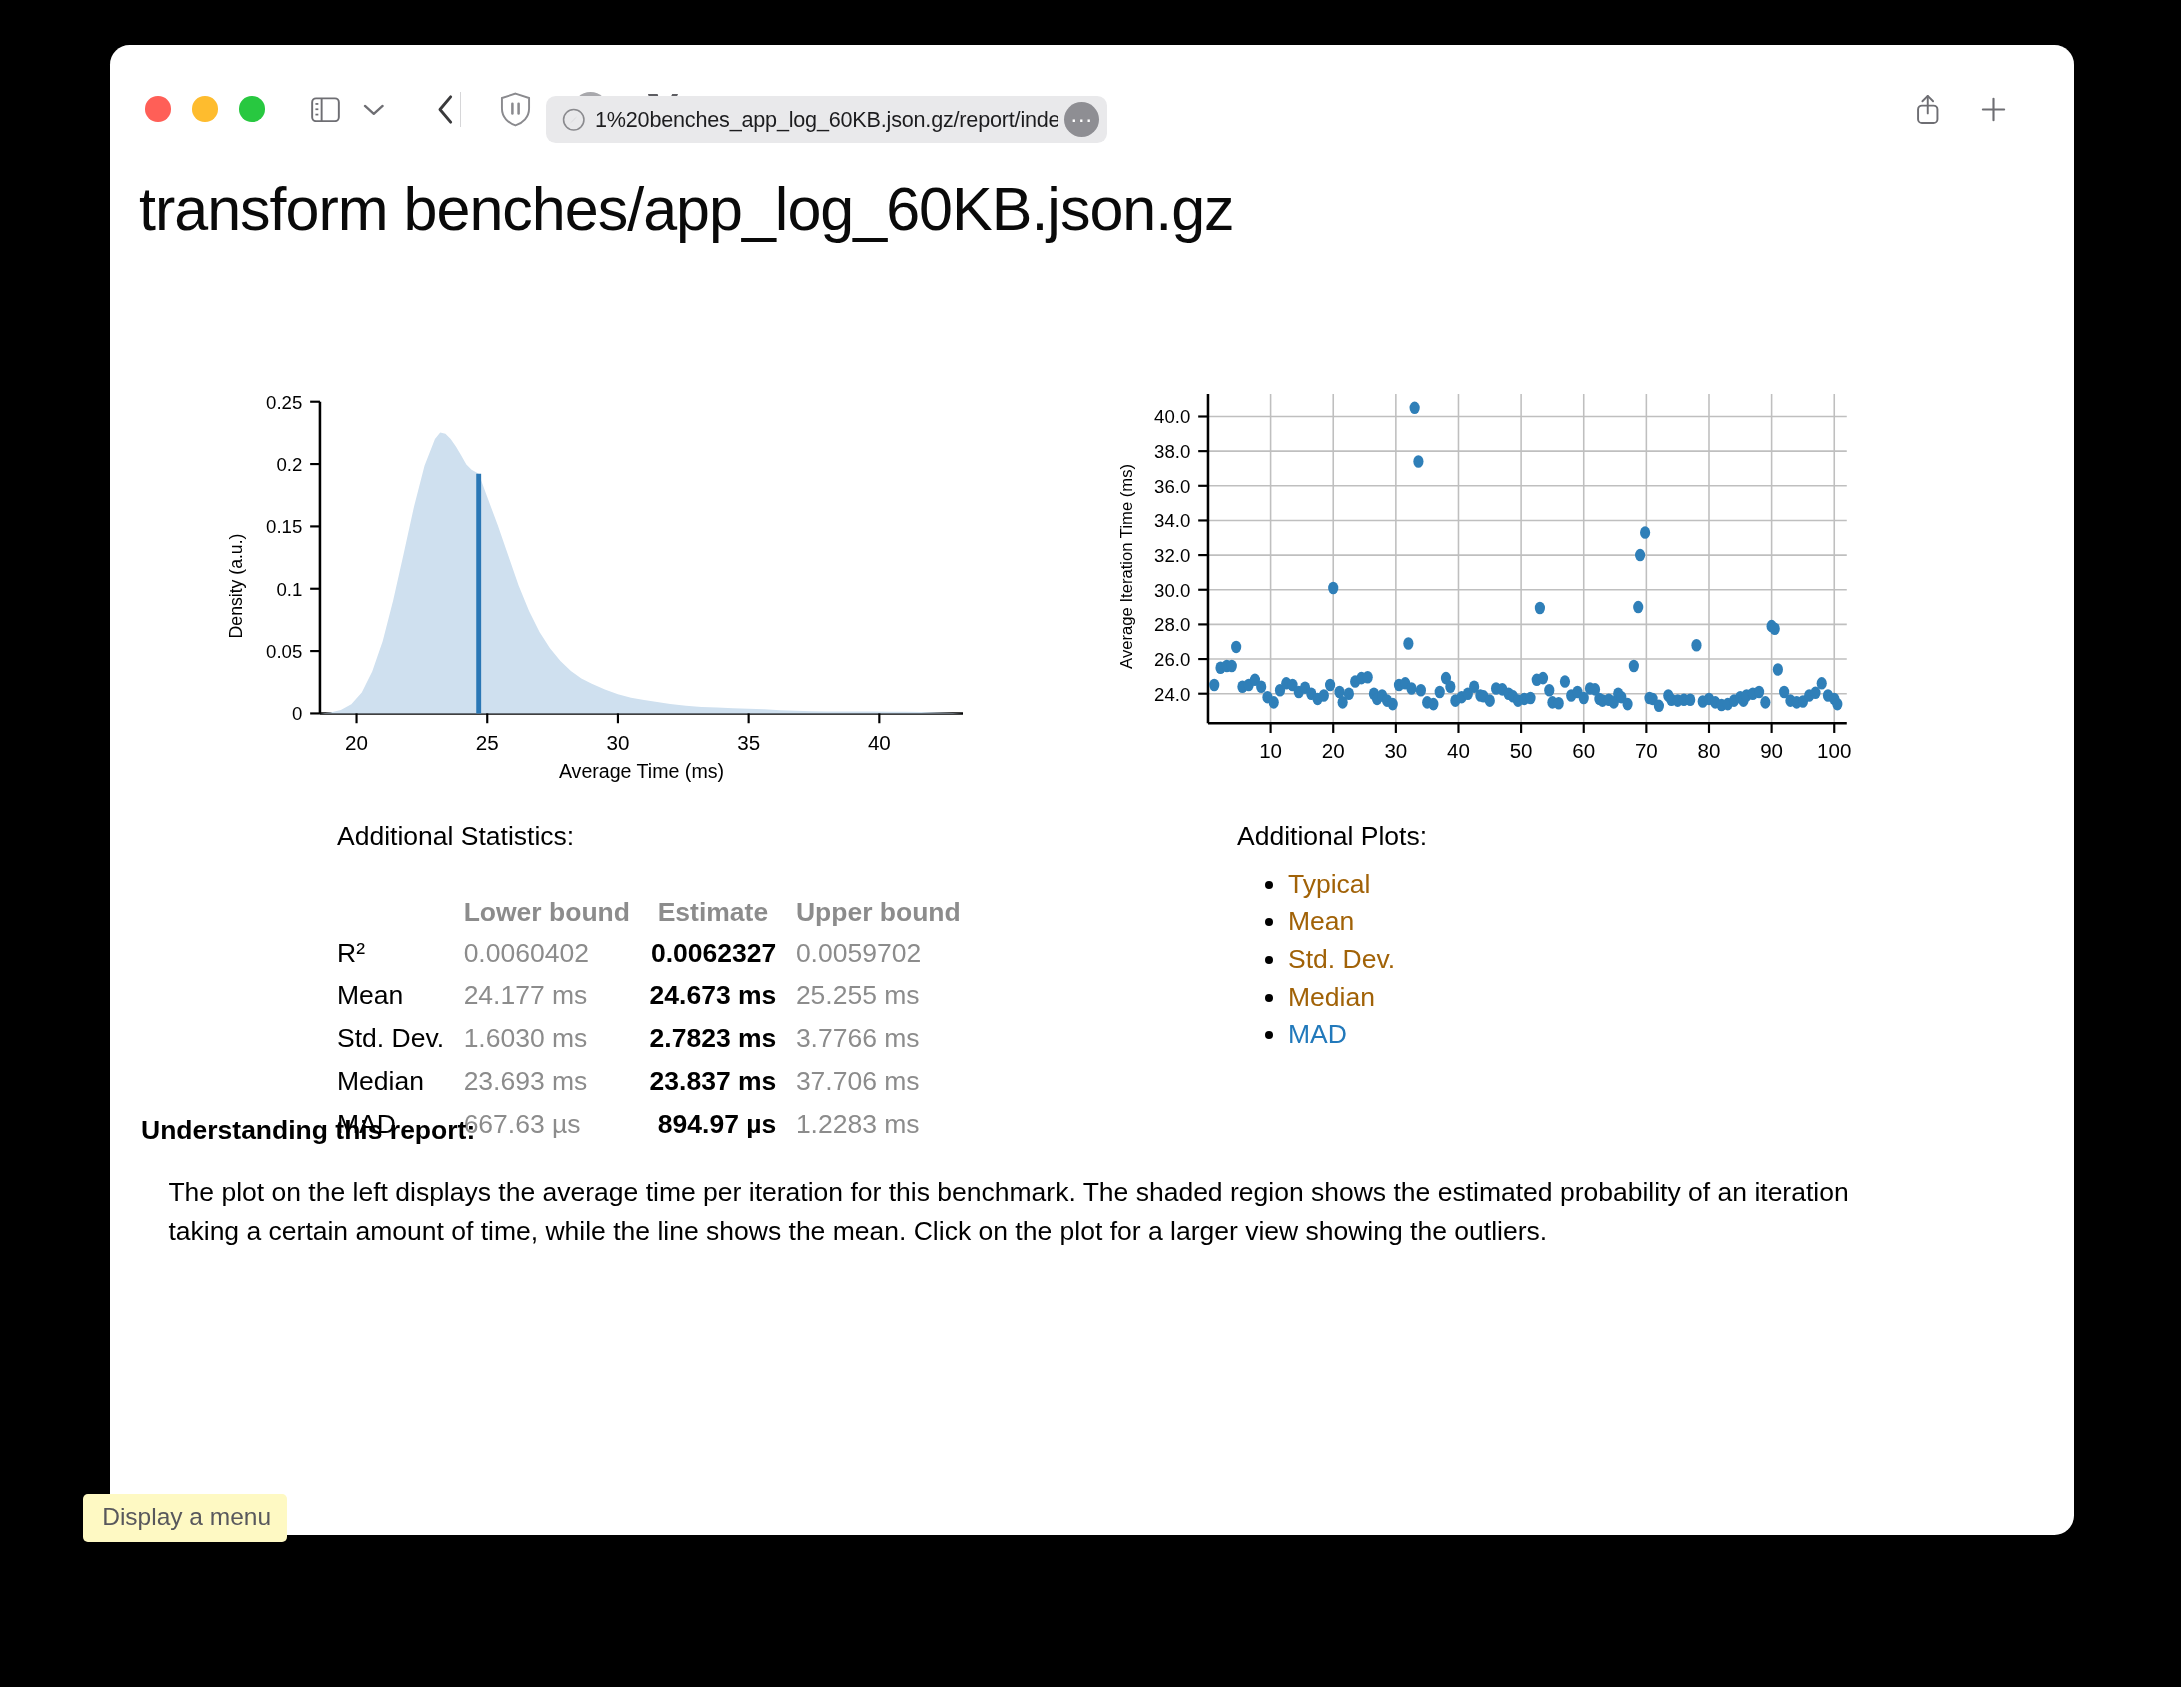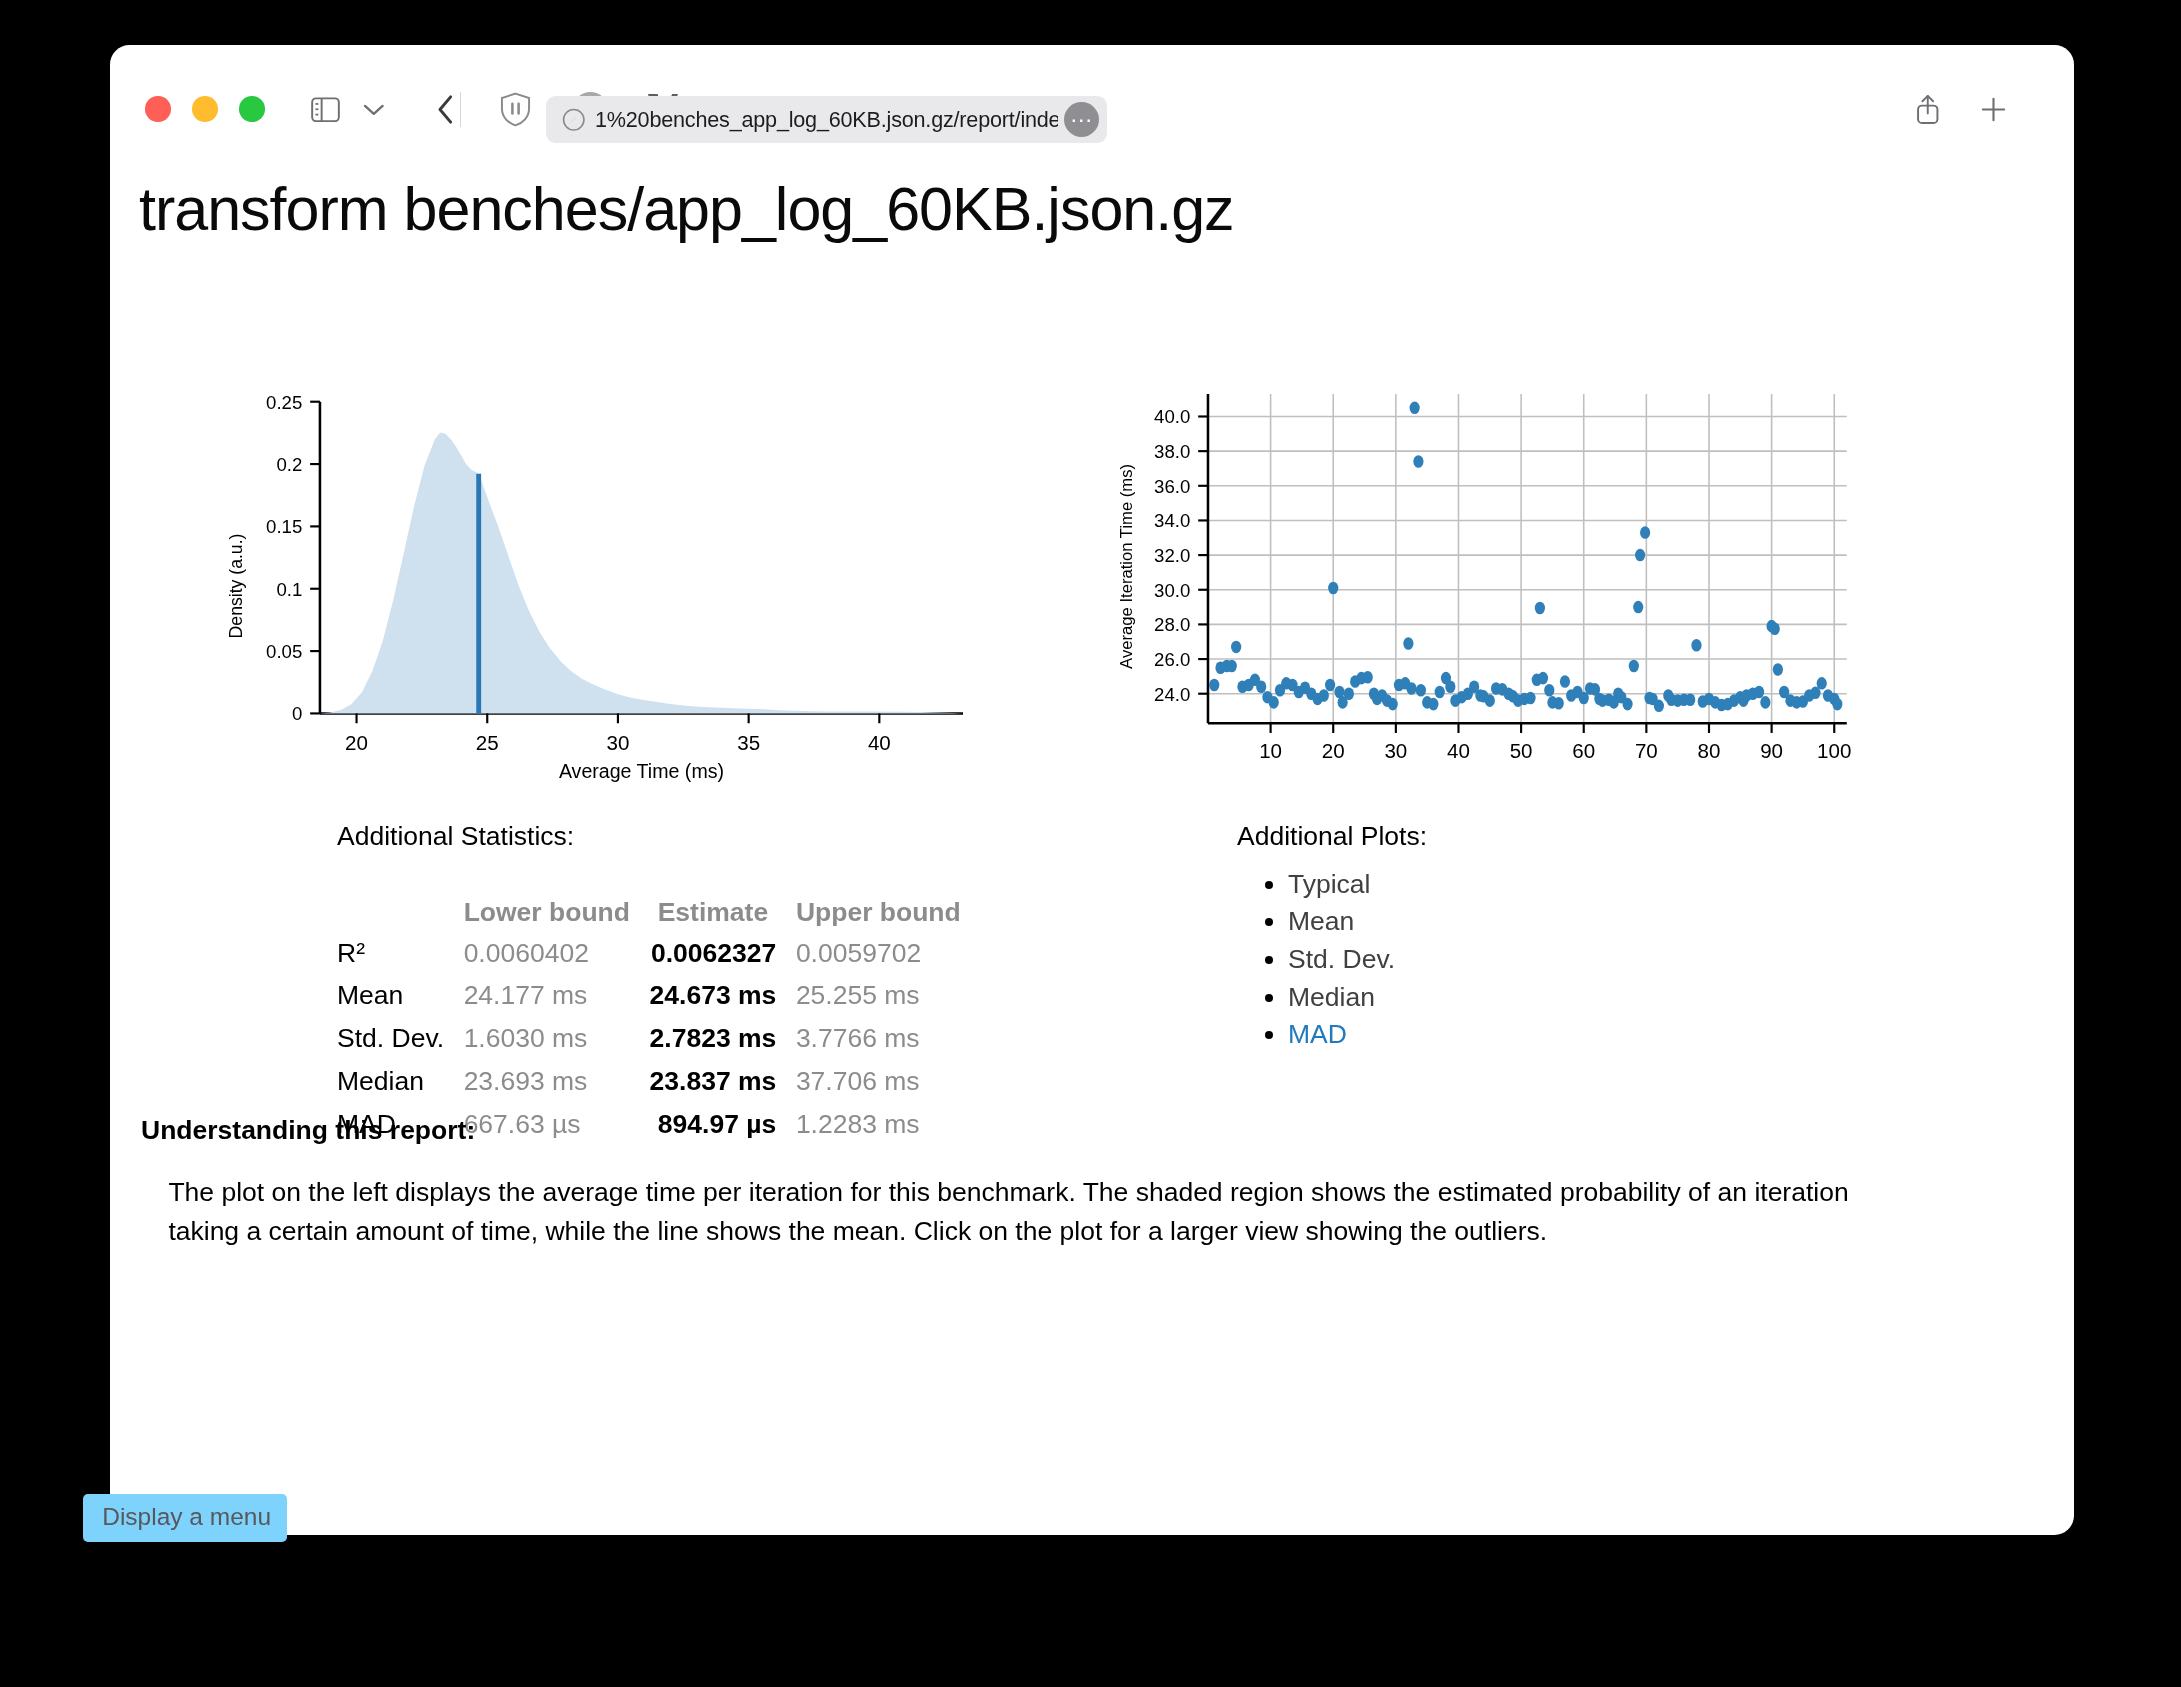--- a/index.html
+++ b/index.html
@@ -60,31 +60,31 @@
   table.stats th{font-weight:700;color:#8c8c8c;padding:3.9px 9.8px;text-align:center;}
   table.stats th.blank{}
   table.stats td{padding:5.9px 9.8px;white-space:nowrap;}
   table.stats td.rowlab{text-align:left;color:#000;padding-left:0;}
   table.stats td.bound{color:#8c8c8c;}
   table.stats td.est{color:#000;font-weight:bold;text-align:right;}
 
   ul.plotlist{margin:13.7px 0 0 0;padding-left:51px;font-size:26.5px;line-height:1.42;}
   ul.plotlist li{margin:0;}
   ul.plotlist a{text-decoration:none;}
-  a.visited{color:#404040;}
+  a.visited{color:#a16207;}
   a.unvisited{color:#2279bb;}
 
   .understand{font-size:26.5px;color:#000;}
   .understand .h{font-weight:bold;margin-bottom:27.4px;}
   .understand p{margin:0;padding-left:27.4px;line-height:1.45;}
 
   
   #tooltip{
     position:absolute;left:-27.4px;top:1449px;
-    background:#7dd3fc;color:#58585c;font-size:24.5px;
+    background:#fef9c3;color:#58585c;font-size:24.5px;
     padding:8.8px 15.7px 10.8px 19.6px;border-radius:4.9px;white-space:nowrap;
   }
 </style>
 </head>
 <body>
 
 <div id="window">
 
   <div id="toolbar">
 

